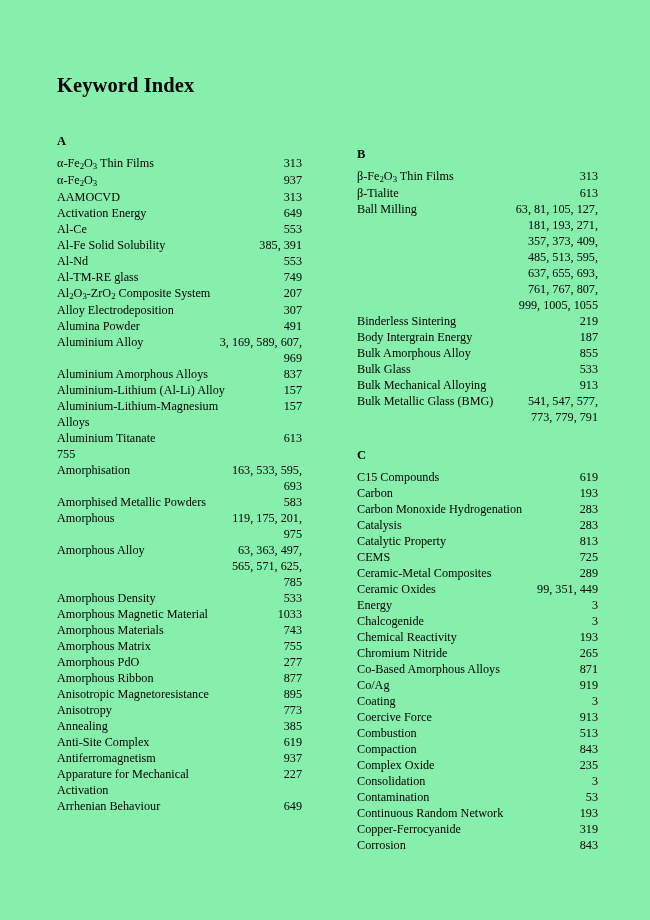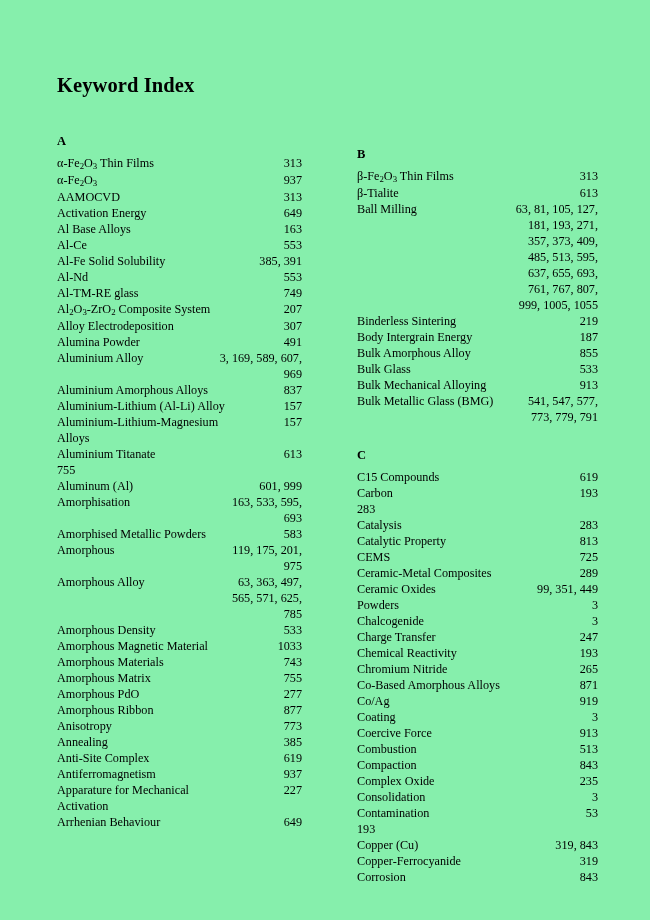--- a/index.html
+++ b/index.html
@@ -124,24 +124,20 @@
           </div>
           <div class="entry">
             <span class="entry-term">AAMOCVD</span>
             <span class="entry-pages w1">313</span>
           </div>
           <div class="entry">
             <span class="entry-term">Activation Energy</span>
             <span class="entry-pages w1">649</span>
           </div>
           <div class="entry">
-            <span class="entry-term">Al Base Alloys</span>
-            <span class="entry-pages w1">163</span>
-          </div>
-          <div class="entry">
             <span class="entry-term">Al-Ce</span>
             <span class="entry-pages w1">553</span>
           </div>
           <div class="entry">
             <span class="entry-term">Al-Fe Solid Solubility</span>
             <span class="entry-pages w2">385, 391</span>
           </div>
           <div class="entry">
             <span class="entry-term">Al-Nd</span>
             <span class="entry-pages w1">553</span>
@@ -179,24 +175,20 @@
             <span class="entry-pages w1">157</span>
           </div>
           <div class="entry">
             <span class="entry-term">Aluminium Titanate</span>
             <span class="entry-pages w1">613</span>
           </div>
           <div class="entry multiline">
             <span class="entry-pages w1">755</span>
           </div>
           <div class="entry">
-            <span class="entry-term">Aluminum (Al)</span>
-            <span class="entry-pages w2">601, 999</span>
-          </div>
-          <div class="entry">
             <span class="entry-term">Amorphisation</span>
             <span class="entry-pages w3">163, 533, 595, 693</span>
           </div>
           <div class="entry">
             <span class="entry-term">Amorphised Metallic Powders</span>
             <span class="entry-pages w1">583</span>
           </div>
           <div class="entry">
             <span class="entry-term">Amorphous</span>
             <span class="entry-pages w3">119, 175, 201, 975</span>
@@ -221,20 +213,24 @@
             <span class="entry-term">Amorphous Matrix</span>
             <span class="entry-pages w1">755</span>
           </div>
           <div class="entry">
             <span class="entry-term">Amorphous PdO</span>
             <span class="entry-pages w1">277</span>
           </div>
           <div class="entry">
             <span class="entry-term">Amorphous Ribbon</span>
             <span class="entry-pages w1">877</span>
+          </div>
+          <div class="entry">
+            <span class="entry-term">Anisotropic Magnetoresistance</span>
+            <span class="entry-pages w1">895</span>
           </div>
           <div class="entry">
             <span class="entry-term">Anisotropy</span>
             <span class="entry-pages w1">773</span>
           </div>
           <div class="entry">
             <span class="entry-term">Annealing</span>
             <span class="entry-pages w1">385</span>
           </div>
           <div class="entry">
@@ -298,20 +294,21 @@
           <div class="section-letter spaced-above">C</div>
           <div class="entry">
             <span class="entry-term">C15 Compounds</span>
             <span class="entry-pages w1">619</span>
           </div>
           <div class="entry">
             <span class="entry-term">Carbon</span>
             <span class="entry-pages w1">193</span>
           </div>
           <div class="entry">
+            <span class="entry-term">Carbon Monoxide Hydrogenation</span>
             <span class="entry-pages w1">283</span>
           </div>
           <div class="entry">
             <span class="entry-term">Catalysis</span>
             <span class="entry-pages w1">283</span>
           </div>
           <div class="entry">
             <span class="entry-term">Catalytic Property</span>
             <span class="entry-pages w1">813</span>
           </div>
@@ -321,32 +318,28 @@
           </div>
           <div class="entry">
             <span class="entry-term">Ceramic-Metal Composites</span>
             <span class="entry-pages w1">289</span>
           </div>
           <div class="entry">
             <span class="entry-term">Ceramic Oxides</span>
             <span class="entry-pages w3">99, 351, 449</span>
           </div>
           <div class="entry">
-            <span class="entry-term">Powders</span>
+            <span class="entry-term">Energy</span>
             <span class="entry-pages w1">3</span>
           </div>
           <div class="entry">
             <span class="entry-term">Chalcogenide</span>
             <span class="entry-pages w1">3</span>
           </div>
           <div class="entry">
-            <span class="entry-term">Charge Transfer</span>
-            <span class="entry-pages w1">247</span>
-          </div>
-          <div class="entry">
             <span class="entry-term">Chemical Reactivity</span>
             <span class="entry-pages w1">193</span>
           </div>
           <div class="entry">
             <span class="entry-term">Chromium Nitride</span>
             <span class="entry-pages w1">265</span>
           </div>
           <div class="entry">
             <span class="entry-term">Co-Based Amorphous Alloys</span>
             <span class="entry-pages w1">871</span>
@@ -377,25 +370,22 @@
           </div>
           <div class="entry">
             <span class="entry-term">Consolidation</span>
             <span class="entry-pages w1">3</span>
           </div>
           <div class="entry">
             <span class="entry-term">Contamination</span>
             <span class="entry-pages w1">53</span>
           </div>
           <div class="entry">
+            <span class="entry-term">Continuous Random Network</span>
             <span class="entry-pages w1">193</span>
-          </div>
-          <div class="entry">
-            <span class="entry-term">Copper (Cu)</span>
-            <span class="entry-pages w2">319, 843</span>
           </div>
           <div class="entry">
             <span class="entry-term">Copper-Ferrocyanide</span>
             <span class="entry-pages w1">319</span>
           </div>
           <div class="entry">
             <span class="entry-term">Corrosion</span>
             <span class="entry-pages w1">843</span>
           </div>
         </div>

